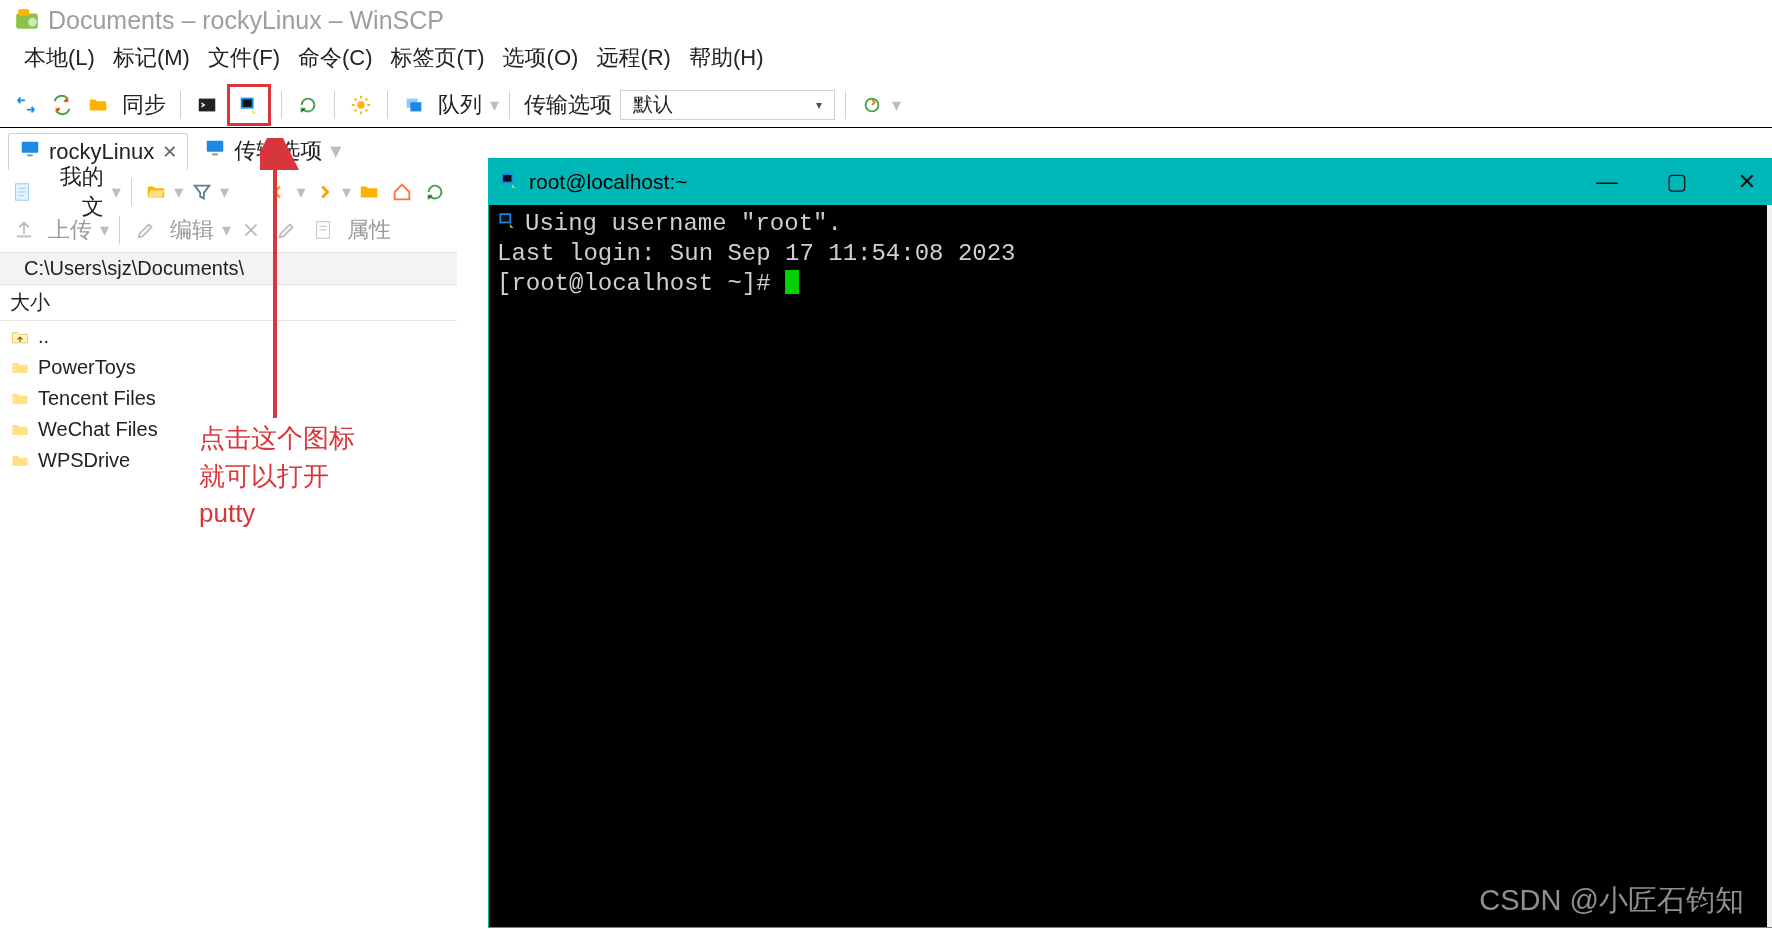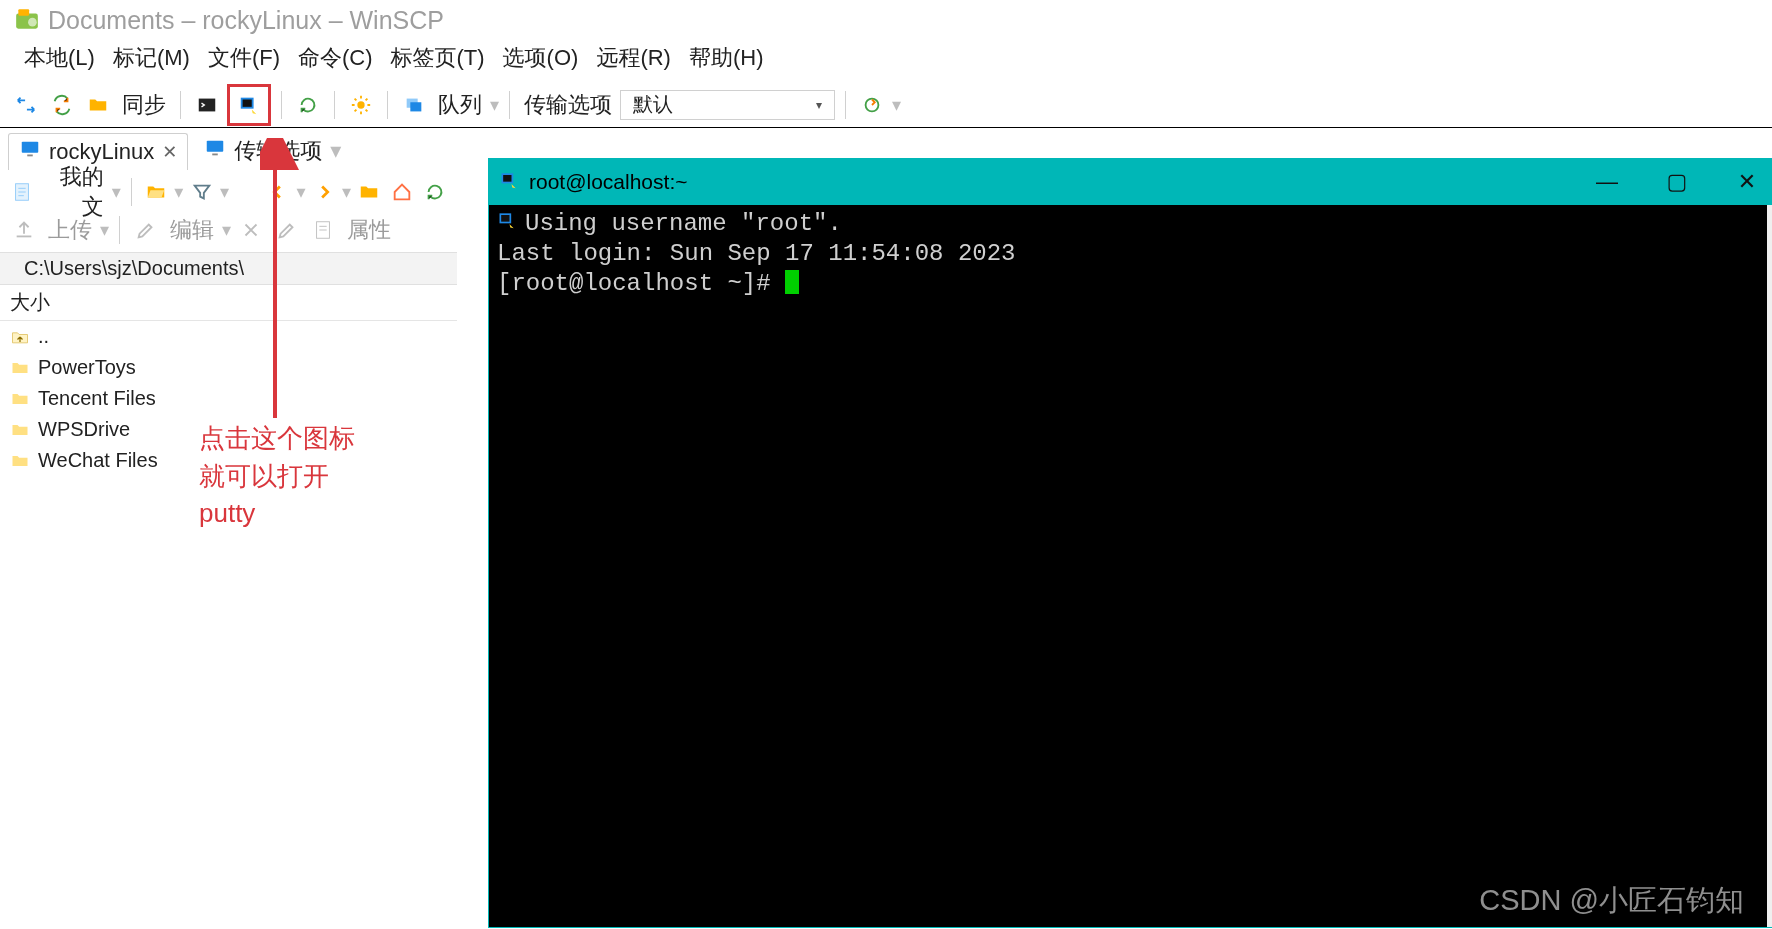--- a/index.html
+++ b/index.html
@@ -414,27 +414,27 @@
       <div class="row">
         <span class="folder-icon"><svg viewBox="0 0 24 24">
               <path d="M3 6h6l2 2h10v10H3z" fill="#ffe082"></path>
             </svg></span>
         <span>Tencent Files</span>
       </div>
       <div class="row">
         <span class="folder-icon"><svg viewBox="0 0 24 24">
               <path d="M3 6h6l2 2h10v10H3z" fill="#ffe082"></path>
             </svg></span>
-        <span>WPSDrive</span>
+        <span>WeChat Files</span>
       </div>
       <div class="row">
         <span class="folder-icon"><svg viewBox="0 0 24 24">
               <path d="M3 6h6l2 2h10v10H3z" fill="#ffe082"></path>
             </svg></span>
-        <span>WeChat Files</span>
+        <span>WPSDrive</span>
       </div>
     </div>
   </div>
 </div>
 
 <div class="putty">
   <div class="putty-title">
     <span>
       <svg width="20" height="20" viewBox="0 0 24 24">
           <rect x="3" y="4" width="14" height="12" fill="#1e88e5"></rect>

